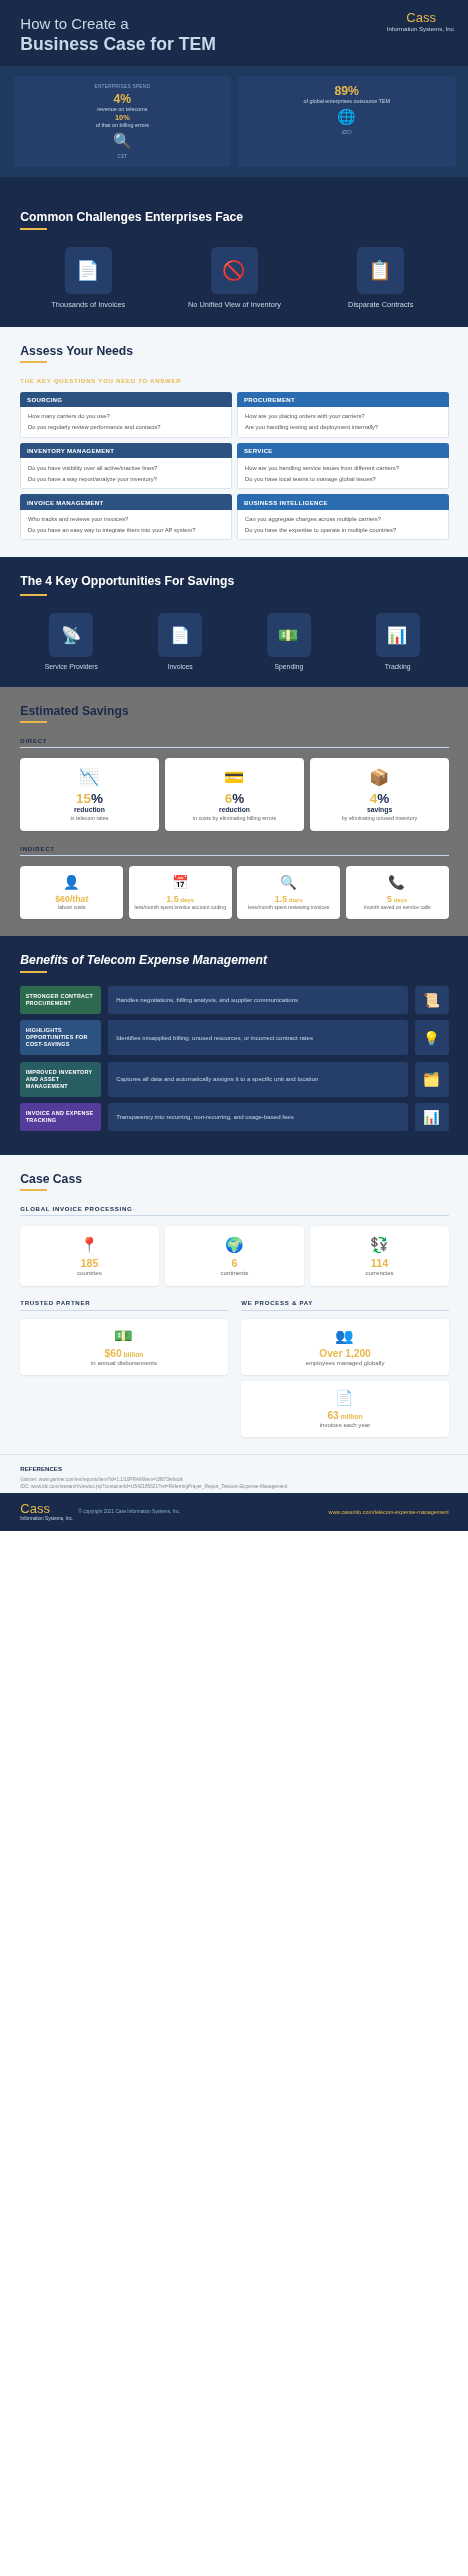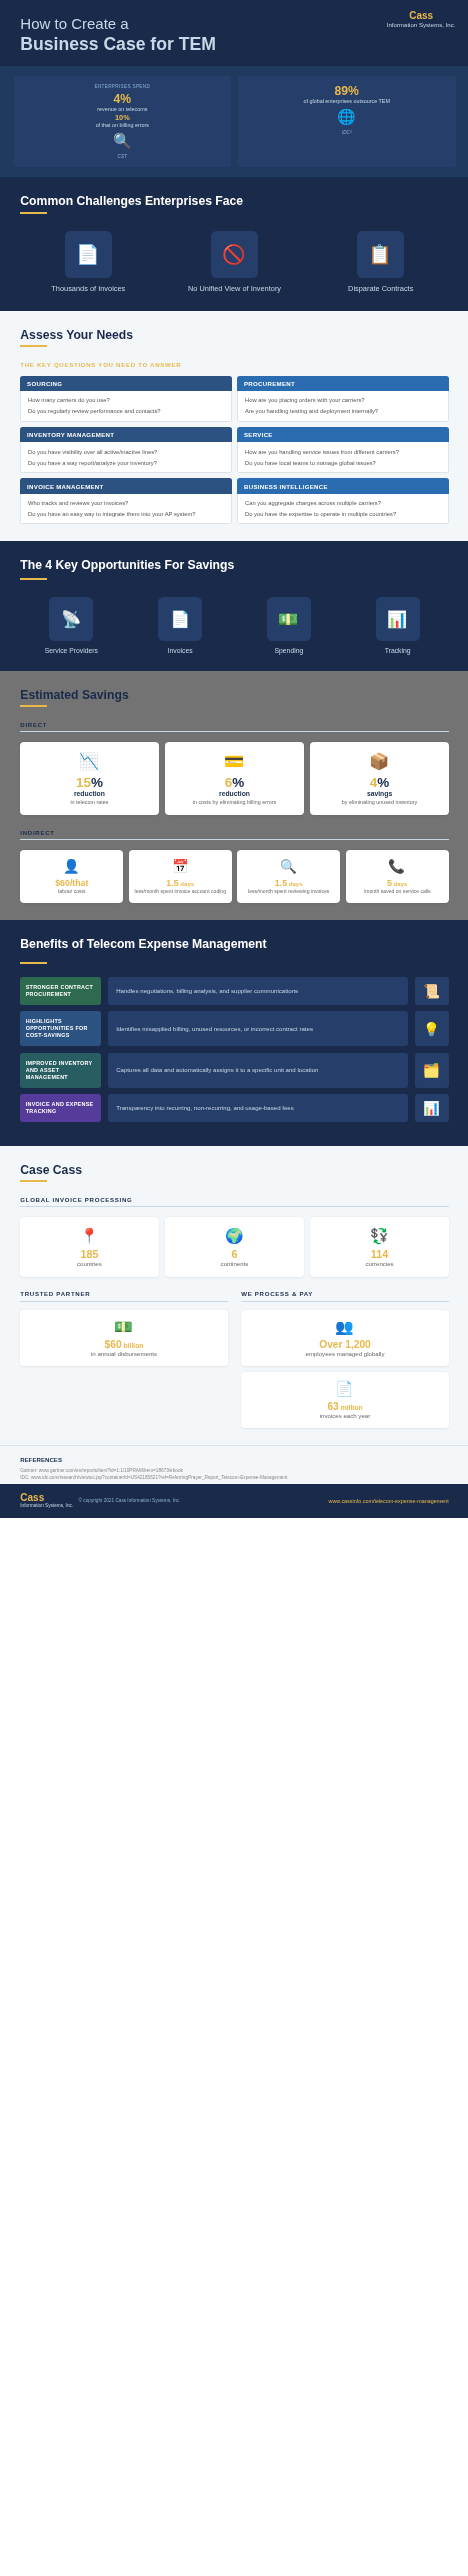--- a/index.html
+++ b/index.html
@@ -26,22 +26,22 @@
       align-items: center;
     }
     .logo-text {
       color: #c8d8e8;
       font-size: 6.1px;
       text-align: center;
       line-height: 1.2;
     }
     .logo-cass {
       color: #e8b84b;
-      font-size: 10px;
-      font-weight: bold;
+      font-size: 13px;
+      font-weight: normal;
     }
     .header h1 {
       color: #c8d8e8;
       font-size: 15px;
       font-weight: 300;
       line-height: 1.3;
     }
     .header h1 strong {
       font-weight: 900;
       font-size: 17.6px;
@@ -110,20 +110,21 @@
     
     .challenges-bg {
       background: #1a2a4a;
       padding: 17px 20.3px;
     }
     .challenges-title {
       color: #fff;
       font-size: 12.2px;
       font-weight: bold;
       margin-bottom: 3.4px;
+      margin-top: 16px;
     }
     .challenges-divider {
       width: 27px;
       height: 2px;
       background: #e8b84b;
       margin-bottom: 17px;
     }
     .challenges-grid {
       display: flex;
       justify-content: space-around;
@@ -322,21 +323,22 @@
 
     
     .benefits-bg {
       background: #1a2a4a;
       padding: 17px 20.3px;
     }
     .benefits-title {
       color: #fff;
       font-size: 12.2px;
       font-weight: bold;
-      margin-bottom: 11px;
+      margin-bottom: 4px;
+      font-style: italic;
     }
     .benefits-divider {
       width: 27px;
       height: 2px;
       background: #e8b84b;
       margin-bottom: 13.5px;
     }
     .benefit-row {
       display: flex;
       gap: 6.8px;

